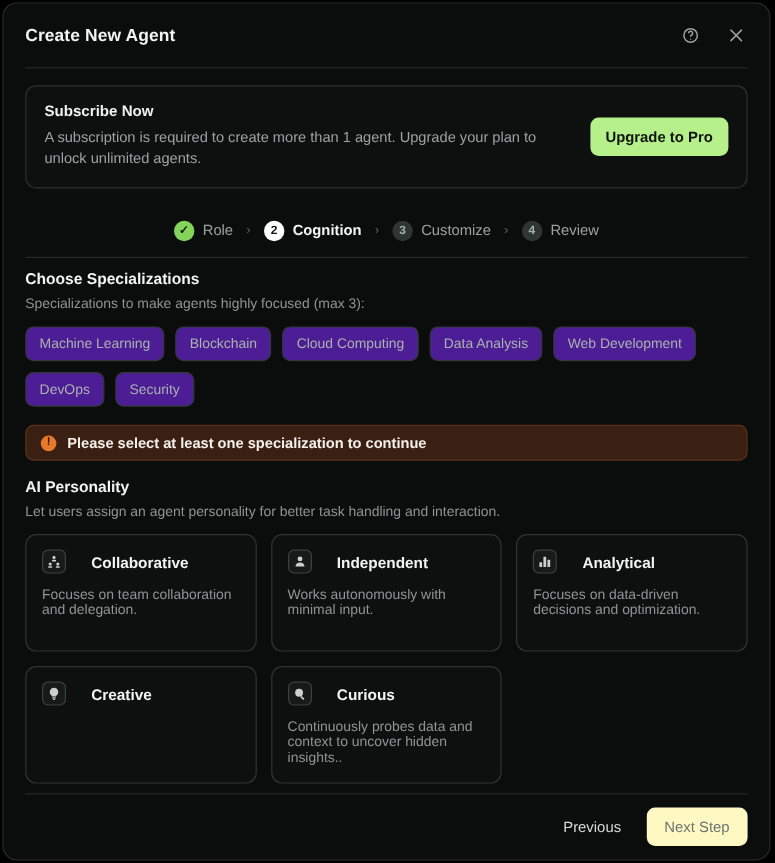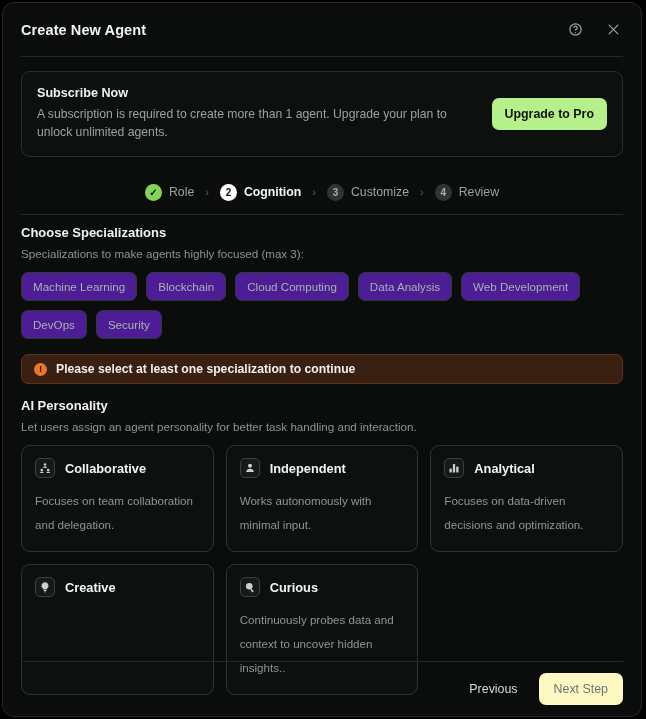--- a/index.html
+++ b/index.html
@@ -191,39 +191,39 @@
     margin-top: 12px;
   }
   .card {
     border: 1px solid #2e3432;
     border-radius: 9px;
     background: #0d100f;
     padding: 12px 13px 14px 13px;
     min-height: 98px;
     cursor: pointer;
   }
-  .card-head { display: flex; align-items: center; gap: 10px; }
+  .card-head { display: flex; align-items: center; gap: 21px; }
   .card-ico {
     width: 20px; height: 20px;
     border: 1px solid #3a4240;
     border-radius: 5px;
     background: #161a19;
     display: flex; align-items: center; justify-content: center;
     flex: none;
     color: #c9d0ce;
   }
   .card-ico svg { display: block; }
   .card-name {
     font-size: 12.8px;
     font-weight: 700;
     color: #f2f4f3;
   }
   .card-desc {
     font-size: 11.6px;
-    line-height: 24px;
+    line-height: 13px;
     color: #8e9594;
     margin-top: 11px;
   }
 
   
   .footer-hr {
     height: 1px;
     background: #242927;
     margin: 0 18px;
     position: absolute;

